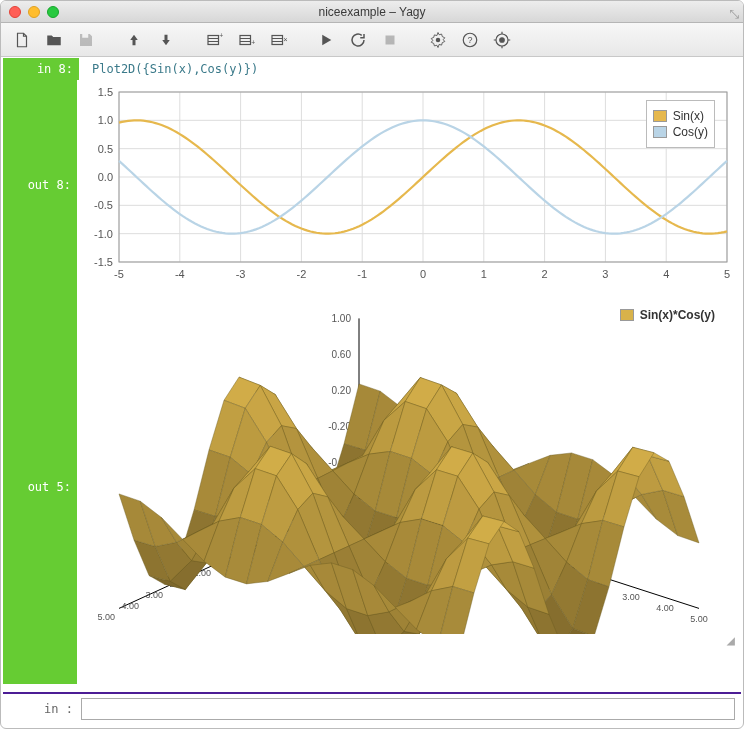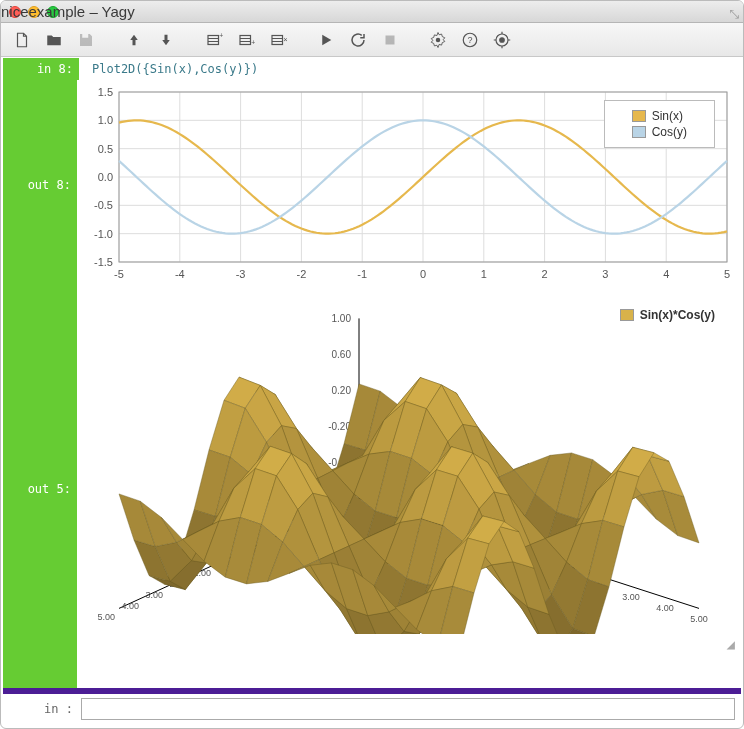--- a/index.html
+++ b/index.html
@@ -3,38 +3,38 @@
 <meta charset="utf-8">
 <style>
   * { box-sizing: border-box; margin: 0; padding: 0; }
   body { font-family: "Lucida Grande", "Helvetica Neue", Arial, sans-serif; font-size: 12px; background: #fff; width: 744px; height: 729px; overflow: hidden; border: 1px solid #bbb; border-radius: 6px; position: relative; }
   .titlebar { height: 22px; background: linear-gradient(#ededed,#d7d7d7); border-bottom: 1px solid #b5b5b5; display: flex; align-items: center; padding: 0 8px; position: relative; }
   .traffic { display: flex; gap: 7px; }
   .tl { width: 12px; height: 12px; border-radius: 50%; }
   .tl.red { background: #ff5f57; border: 0.5px solid #e24238; }
   .tl.yellow { background: #ffbd2e; border: 0.5px solid #dfa023; }
   .tl.green { background: #28c940; border: 0.5px solid #17a62c; }
-  .wintitle { position: absolute; left: 0; right: 0; font-size: 15px; color: #3a3a3a; pointer-events: none; }
+  .wintitle { position: absolute; left: 0; right: 0; text-align: center; font-size: 12px; color: #3a3a3a; pointer-events: none; }
   .toolbar { height: 34px; background: linear-gradient(#f7f7f7,#e8e8e8); border-bottom: 1px solid #c8c8c8; display: flex; align-items: center; padding: 0 8px; gap: 6px; }
   .tbtn { width: 26px; height: 26px; display: flex; align-items: center; justify-content: center; color: #555; border-radius: 3px; }
   .tbtn svg { width: 18px; height: 18px; }
   .tsep { width: 10px; }
   .resize-grip { position: absolute; right: 4px; top: 6px; color: #999; font-size: 12px; }
   .workspace { position: absolute; top: 57px; bottom: 4px; left: 2px; right: 2px; display: flex; flex-direction: column; background: #fff; }
   .cells { flex: 1 1 auto; overflow: hidden; display: flex; flex-direction: column; }
   .cell { display: flex; }
   .gutter { width: 76px; background: #66cc33; color: #fff; font-family: Menlo, Consolas, monospace; font-size: 12px; padding: 4px 6px; text-align: right; }
   .gutter.out { display:flex; align-items:center; justify-content:flex-end; }
   .content { flex: 1 1 auto; padding: 4px 13px; font-family: Menlo, Consolas, monospace; font-size: 12px; color: #3b7a8a; position: relative; }
   .content.plot { padding: 4px 2px 8px 2px; }
-  .legend2d { position: absolute; right: 26px; top: 20px; background: #fff; border: 1px solid #bbb; padding: 6px 27px; font-family: Arial, sans-serif; font-size: 12px; color: #333; }
+  .legend2d { position: absolute; right: 26px; top: 20px; background: #fff; border: 1px solid #bbb; padding: 6px 6px; font-family: Arial, sans-serif; font-size: 12px; color: #333; }
   .legend-row { display: flex; align-items: center; gap: 6px; margin: 2px 0; }
   .sw { width: 14px; height: 12px; border: 1px solid #999; }
   .legend3d { position: absolute; right: 26px; top: 18px; font-family: Arial, sans-serif; font-size: 12px; color: #333; display:flex; align-items:center; gap:6px;font-weight:bold;}
-  .inputbar { display:flex; border-top: 6px solid #4c1d95; }
+  .inputbar { display:flex; border-top: 2px solid #4c1d95; margin-top: 8px; }
   .inputbar .gutter { background:#fff; color:#666; border-right: none; font-weight: normal; padding-top:8px;}
   .inputbar input { flex:1 1 auto; margin:4px 6px 4px 2px; height:22px; border:1px solid #aaa; padding:0 4px; font-family: Menlo, Consolas, monospace; font-size:12px; }
   .bottom-resize { position:absolute; right:6px; bottom:36px; color:#aaa; font-size:14px; transform: rotate(0deg);}
   svg text { font-family: Arial, sans-serif; fill:#555; }
 </style>
 </head>
 <body>
 
 <div class="titlebar">
   <div class="traffic">

